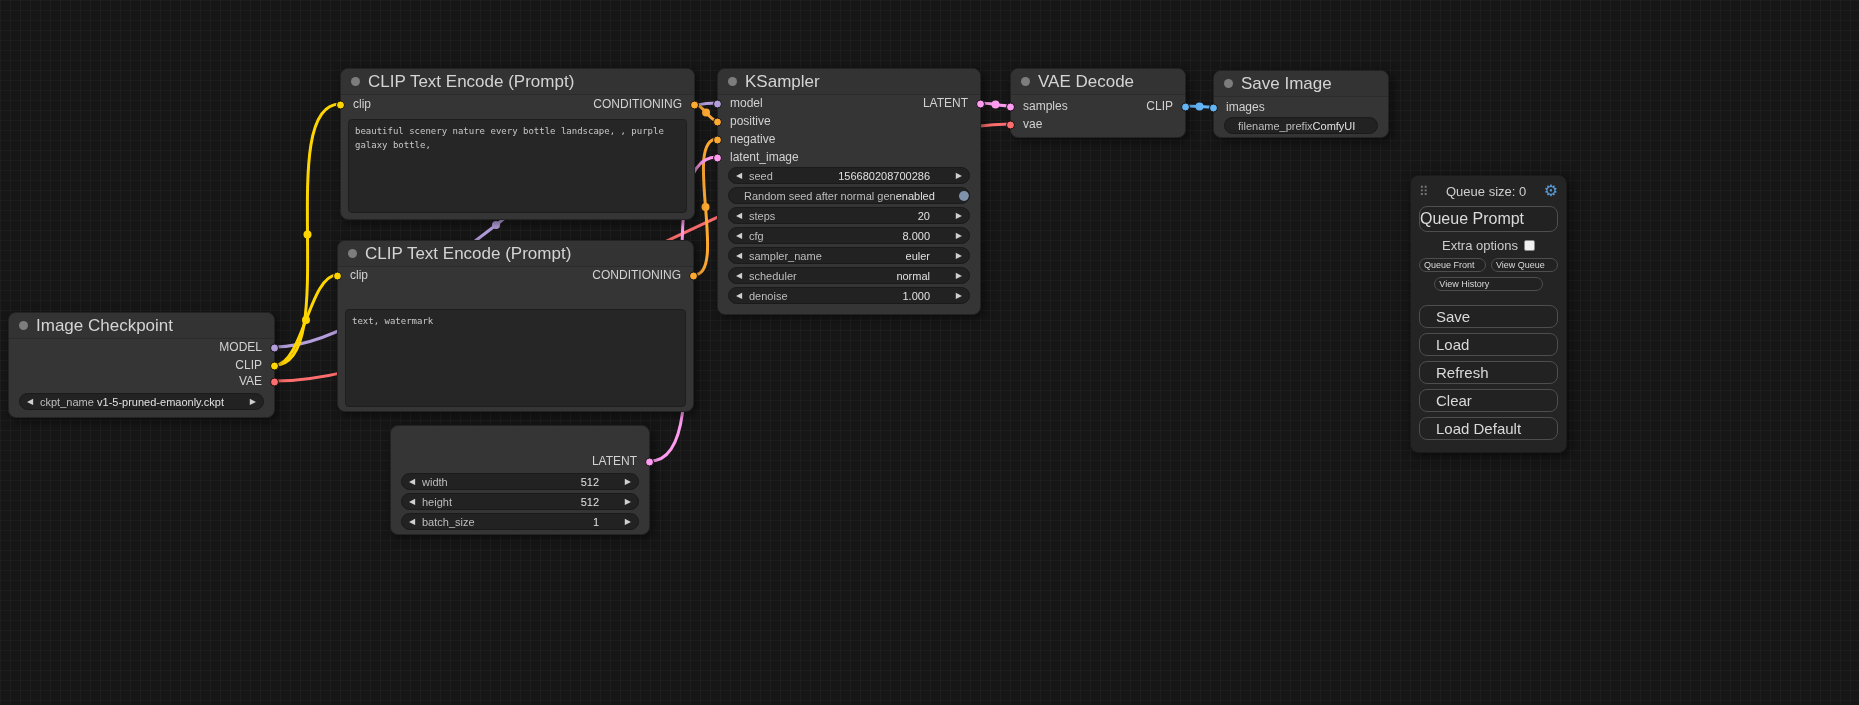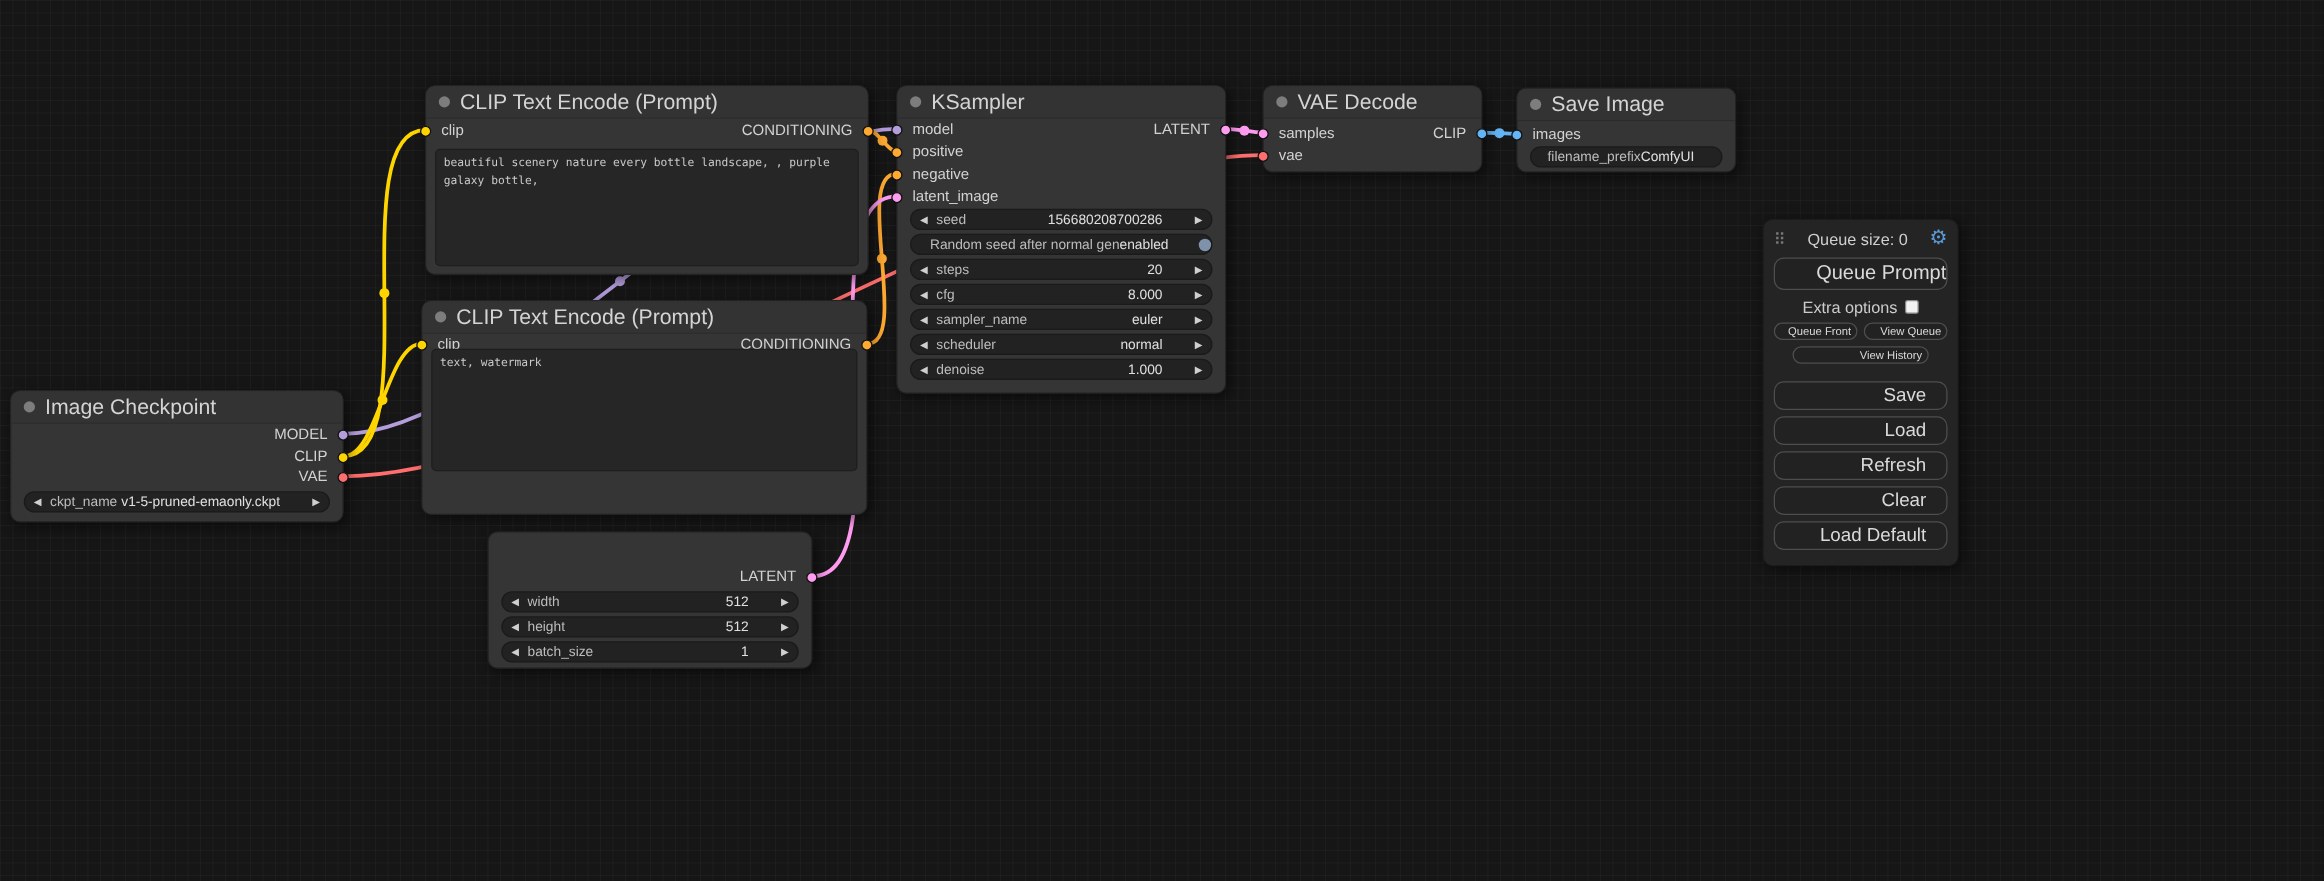--- a/index.html
+++ b/index.html
@@ -77,21 +77,21 @@
     background:#242424; border:1px solid #1b1b1b; border-radius:8px;
     box-shadow:3px 3px 12px rgba(0,0,0,0.55);
     padding:5px 8px 12px; display:flex; flex-direction:column; gap:5px;
   }
   .menu-header { display:flex; align-items:center; height:20px; color:#cfcfcf; font-size:13px; }
   .menu-header .drag { color:#787878; font-size:13px; cursor:grab; }
   .menu-header .qsize { flex:1; text-align:center; }
   .menu-header .gear { font-size:16px; cursor:pointer; line-height:1; }
   .btn {
     background:#222222; border:1px solid #4e4e4e; border-radius:8px;
-    color:#dadada; font-family:inherit; cursor:pointer; text-align:right;
+    color:#dadada; font-family:inherit; cursor:pointer; text-align:left;
   }
   .btn.big   { font-size:16px; padding:3px 0; }
   .btn.std   { font-size:15px; padding:2px 16px; }
   .btn.first { margin-top:9px; }
   .btn.small { font-size:9px; padding:1px 4px; border-radius:7px; }
   .btn.center{ width:78%; align-self:center; }
   .extra-row { display:flex; align-items:center; justify-content:center; gap:6px;
                color:#cccccc; font-size:13px; height:16px; }
   .checkbox  { width:11px; height:11px; background:#f2f2f2; border:1px solid #8a8a8a;
                border-radius:2px; cursor:pointer; }
@@ -167,21 +167,21 @@
     <div class="node-title">
       <span class="collapse-dot"></span>
       <span>CLIP Text Encode (Prompt)</span>
     </div>
     <div class="slotrow" style="top:27px">
       <span class="dot in" style="background: rgb(255, 213, 0);"></span>
       <span class="lbl">clip</span>
       <span class="lbl out">CONDITIONING</span>
       <span class="dot outd" style="background: rgb(255, 169, 49);"></span>
     </div>
-    <div class="textbox" style="top:38px; height:98px">text, watermark</div>
+    <div class="textbox" style="top:68px; height:98px">text, watermark</div>
   </div>
 
   <div class="node" id="node-empty-latent">
     <div class="slotrow" style="top:28px">
       <span class="lbl out">LATENT</span>
       <span class="dot outd" style="background: rgb(255, 156, 240);"></span>
     </div>
     <div class="widget" style="top:47px">
       <span class="arr">◀</span>
       <span class="wl">width</span>

